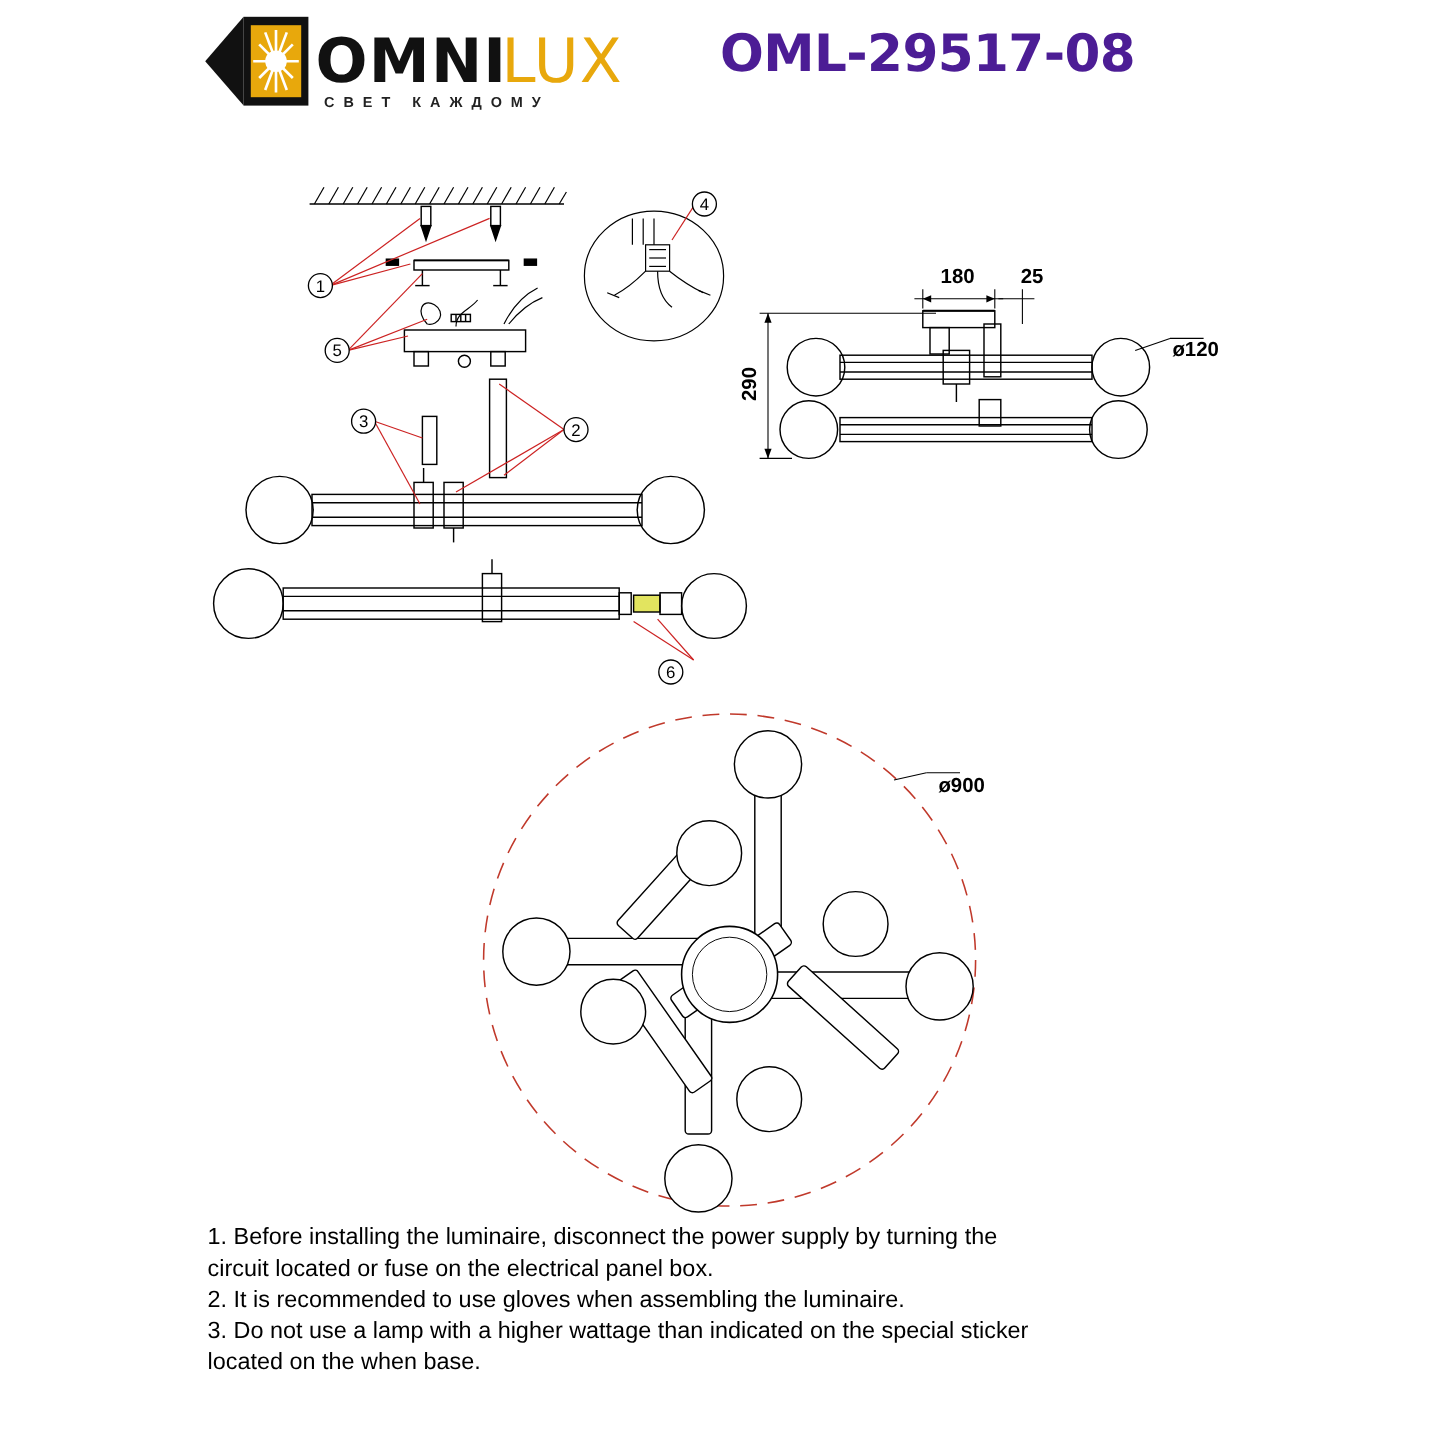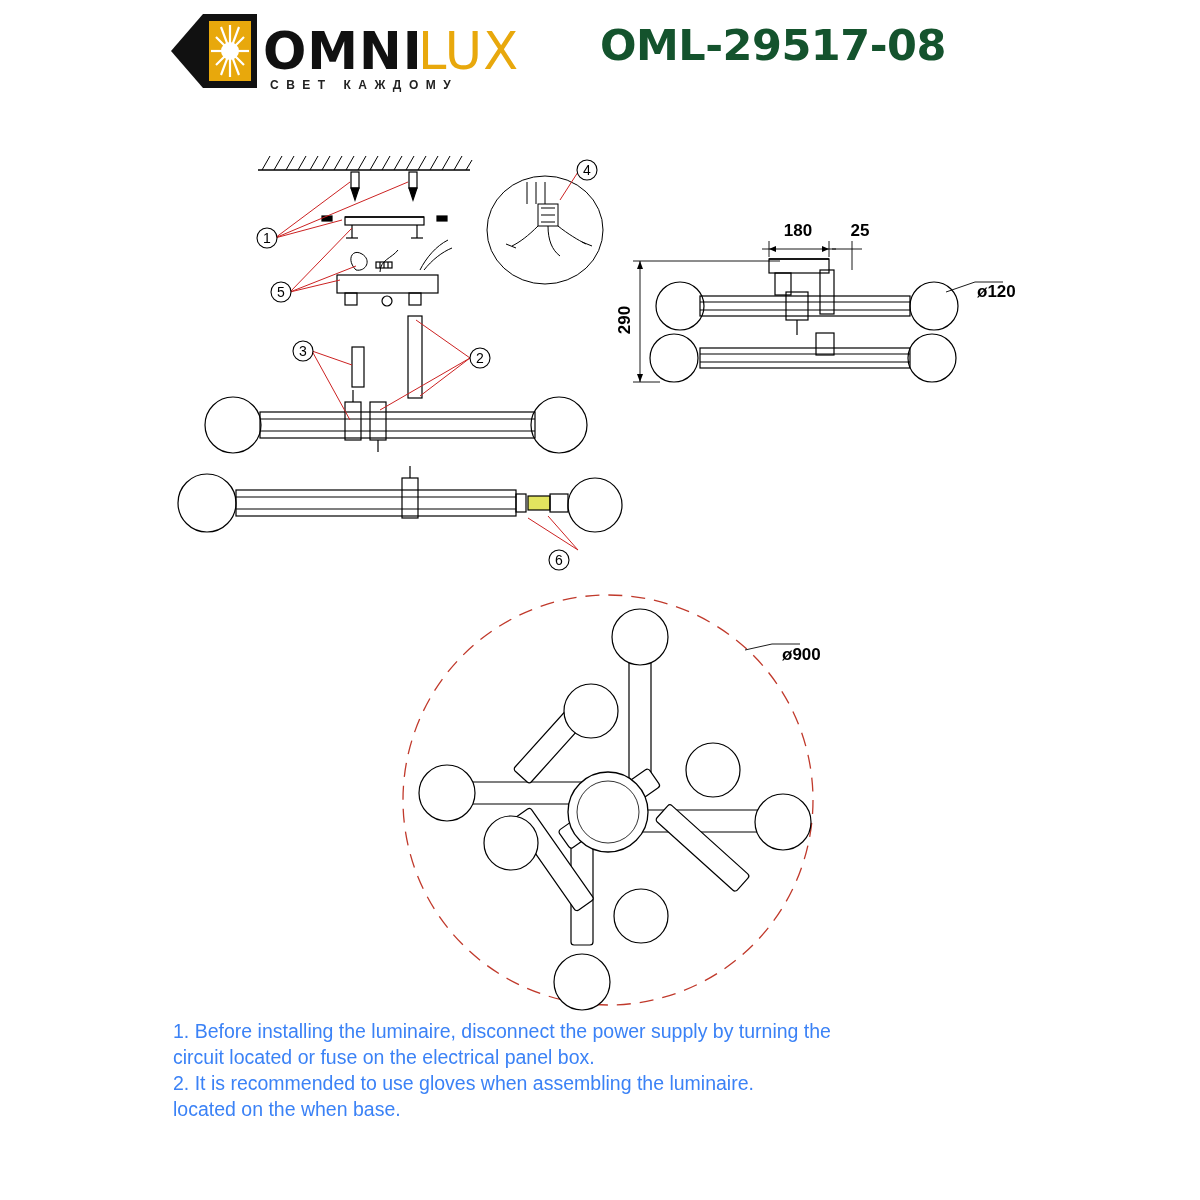--- a/index.html
+++ b/index.html
@@ -70,40 +70,40 @@
     font-weight: bold;
     color: #222;
   }
   .model-code {
     position: absolute;
     left: 600px;
     top: 20px;
     font-size: 43px;
     font-weight: bold;
     letter-spacing: -0.5px;
-    color: #14532d;
+    color: #4c1d95;
     font-family: "DejaVu Sans", sans-serif;
   }
   
   .drawing {
     position: absolute;
     left: 0;
     top: 120px;
     width: 1200px;
     height: 900px;
   }
   
   .notes {
     position: absolute;
     left: 173px;
     top: 1018px;
     width: 870px;
     font-size: 19.5px;
     line-height: 26px;
-    color: #3b82f6;
+    color: #000000;
   }
   .notes p {
     margin: 0 0 0 0;
     text-align: justify;
   }
   .note-1 { text-align: justify; }
   svg { display: block; }
   text { font-family: "Liberation Sans", sans-serif; }
 </style>
 </head>
@@ -392,16 +392,17 @@
           <circle cx="713" cy="650" r="27"></circle>
         </g>
       </g>
     </svg>
   </div>
 
   <div class="notes">
     <p class="note-1">1.  Before  installing  the  luminaire,  disconnect  the  power  supply  by  turning  the</p>
     <p>circuit located or fuse on the electrical panel box.</p>
     <p>2. It is recommended to use gloves when assembling the luminaire.</p>
+    <p>3. Do not use a lamp with a higher wattage than indicated on the special sticker</p>
     <p>located on the when base.</p>
   </div>
 
 </div>
 
 </body></html>

